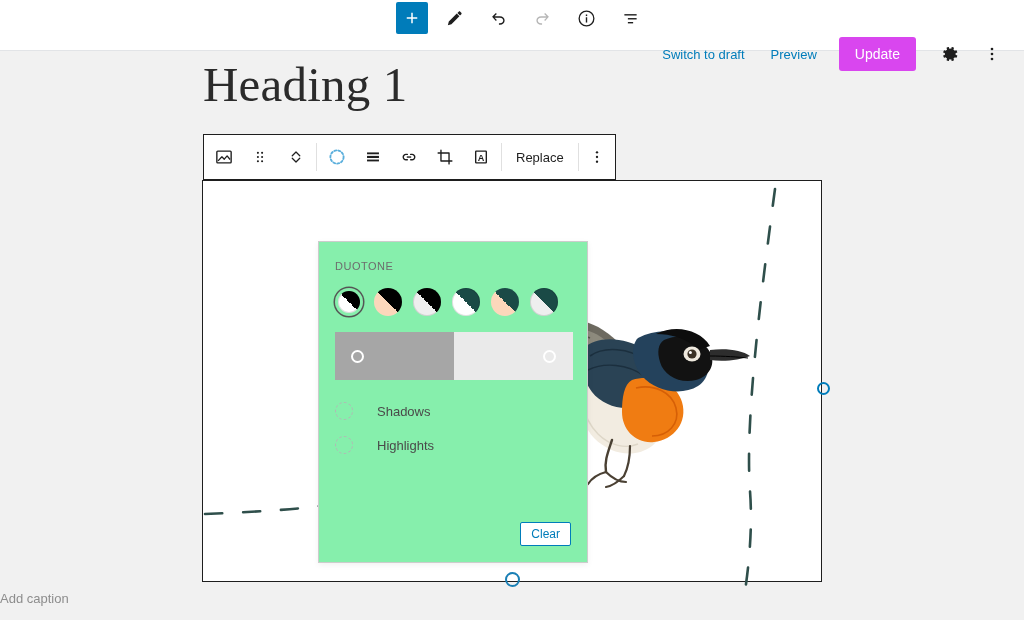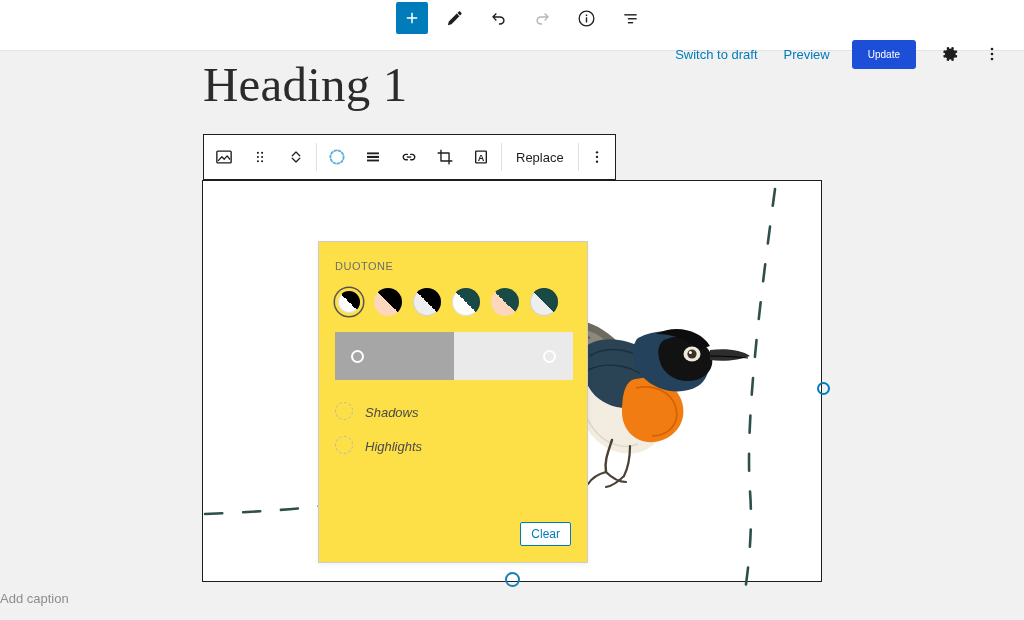--- a/index.html
+++ b/index.html
@@ -69,25 +69,25 @@
     background: transparent;
     border: none;
     color: #007cba;
     font-size: 13px;
     font-family: "Liberation Sans", sans-serif;
     padding: 6px 10px;
     cursor: pointer;
     white-space: nowrap;
   }
   .update-btn {
-    background: #1d4ed8;
+    background: #d946ef;
     color: #fff;
     border: none;
     border-radius: 3px;
-    font-size: 10px;
+    font-size: 14px;
     font-family: "Liberation Sans", sans-serif;
     padding: 9px 16px;
     margin-left: 6px;
     cursor: pointer;
     white-space: nowrap;
   }
   .gear-btn { margin-left: 10px; }
 
   
   .canvas {
@@ -202,21 +202,21 @@
     font-family: Liberation Sans, sans-serif;
   }
 
   
   .duotone-popover {
     position: absolute;
     left: 318px;
     top: 190px;
     width: 270px;
     height: 322px;
-    background: #fde047;
+    background: #86efac;
     border: 1px solid #ccc;
     box-shadow: 0 2px 6px rgba(0,0,0,.06);
     box-sizing: border-box;
     z-index: 70;
     padding: 18px 16px 0 16px;
   }
   .dt-label {
     font-size: 11px;
     letter-spacing: .5px;
     color: #6d6d6d;
@@ -276,24 +276,23 @@
     position: absolute;
     top: 18px;
     width: 13px; height: 13px;
     border: 2px solid #ffffff;
     border-radius: 50%;
     box-sizing: border-box;
   }
 
   .dt-row {
     display: flex;
-    align-items: flex-end;
-    gap: 12px;
+    align-items: center;
+    gap: 24px;
     margin-bottom: 16px;
-    font-style: italic;
   }
   .dt-circle {
     width: 18px; height: 18px;
     border-radius: 50%;
     border: 1.5px dashed #b5b5b5;
     box-sizing: border-box;
     cursor: pointer;
   }
   .dt-row-label {
     font-size: 13px;

